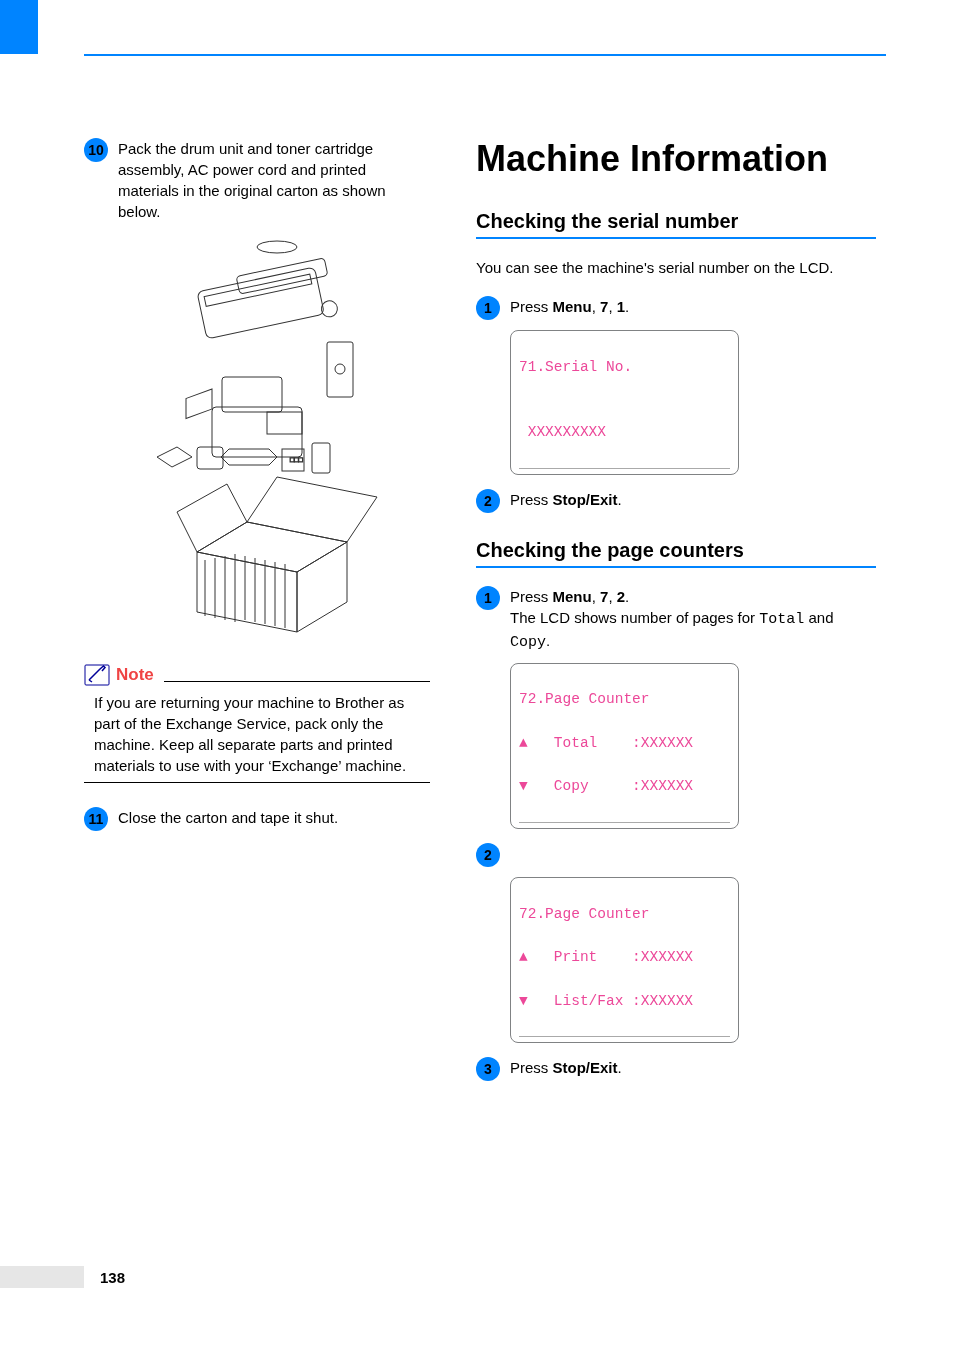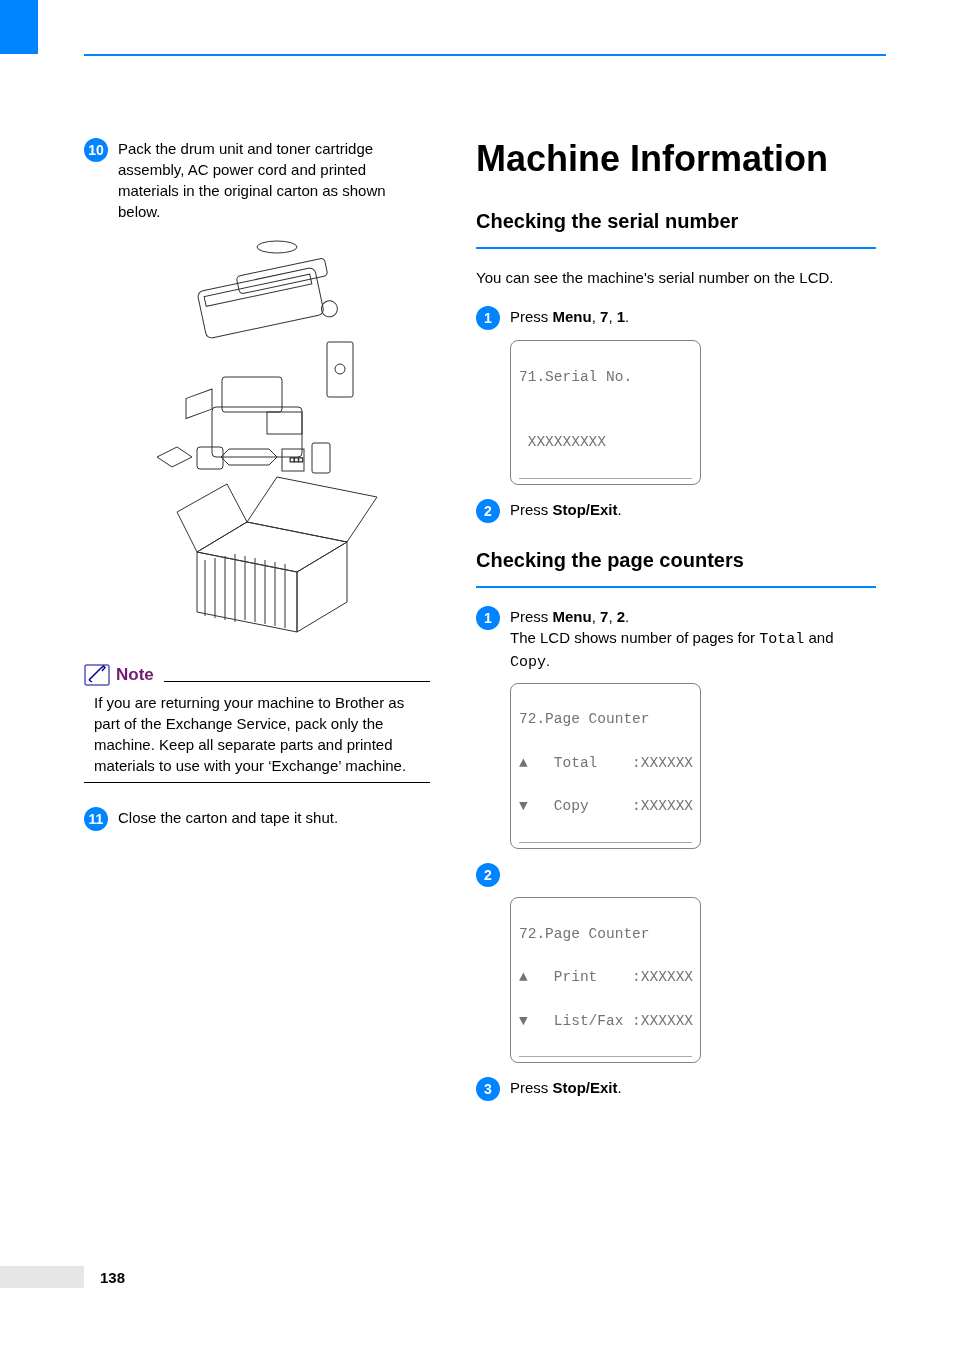--- a/index.html
+++ b/index.html
@@ -37,21 +37,21 @@
   .step {
     display: flex;
     align-items: flex-start;
     margin-bottom: 10px;
   }
   .step-num {
     flex: 0 0 24px;
     width: 24px; height: 24px;
     border-radius: 50%;
     background: #0084ff;
-    color: #ffffff;
+    color: #000000;
     font-weight: bold;
     font-size: 14px;
     text-align: center;
     line-height: 24px;
     margin-right: 10px;
     font-family: Arial, sans-serif;
   }
   .step-text {
     flex: 1;
     line-height: 1.4;
@@ -74,21 +74,21 @@
     margin-bottom: 6px;
   }
   .note-icon {
     width: 26px; height: 22px;
     margin-right: 6px;
     flex: 0 0 26px;
   }
   .note-title {
     font-weight: bold;
     font-size: 17px;
-    color: #701a75;
+    color: #ef4444;
     padding-right: 10px;
   }
   .note-rule-top {
     flex: 1; height: 1px; background: #000; align-self: flex-end; margin-bottom: 4px;
   }
   .note-body {
     padding-left: 10px;
     line-height: 1.4;
     padding-bottom: 6px;
   }
@@ -96,35 +96,35 @@
     height: 1px; background: #000; margin-bottom: 10px;
   }
   .h1 {
     font-size: 36px;
     font-weight: bold;
     margin-bottom: 30px;
   }
   .h2 {
     font-size: 20px;
     font-weight: bold;
-    padding-bottom: 14px;
+    padding-bottom: 4px;
     border-bottom: 2px solid #0084ff;
     margin-bottom: 18px;
   }
   .intro {
     line-height: 1.4;
     margin-bottom: 18px;
   }
   .lcd {
     font-family: "Courier New", monospace;
     font-size: 14.5px;
-    color: #737373;
+    color: #ec4899;
     border: 1.5px solid #808284;
     border-radius: 8px;
-    width: 191px;
+    width: 229px;
     margin: 8px 0 14px 34px;
     padding: 4px 8px 2px 8px;
     line-height: 1.5;
     min-height: 66px;
     white-space: pre;
     overflow: hidden;
   }
   .lcd .lcd-line { display: block; }
   .lcd .rule { border-top: 1px solid #aaa; margin-top: 2px; height: 4px; }
   .mono { font-family: "Courier New", monospace; margin-top: 38px; }

